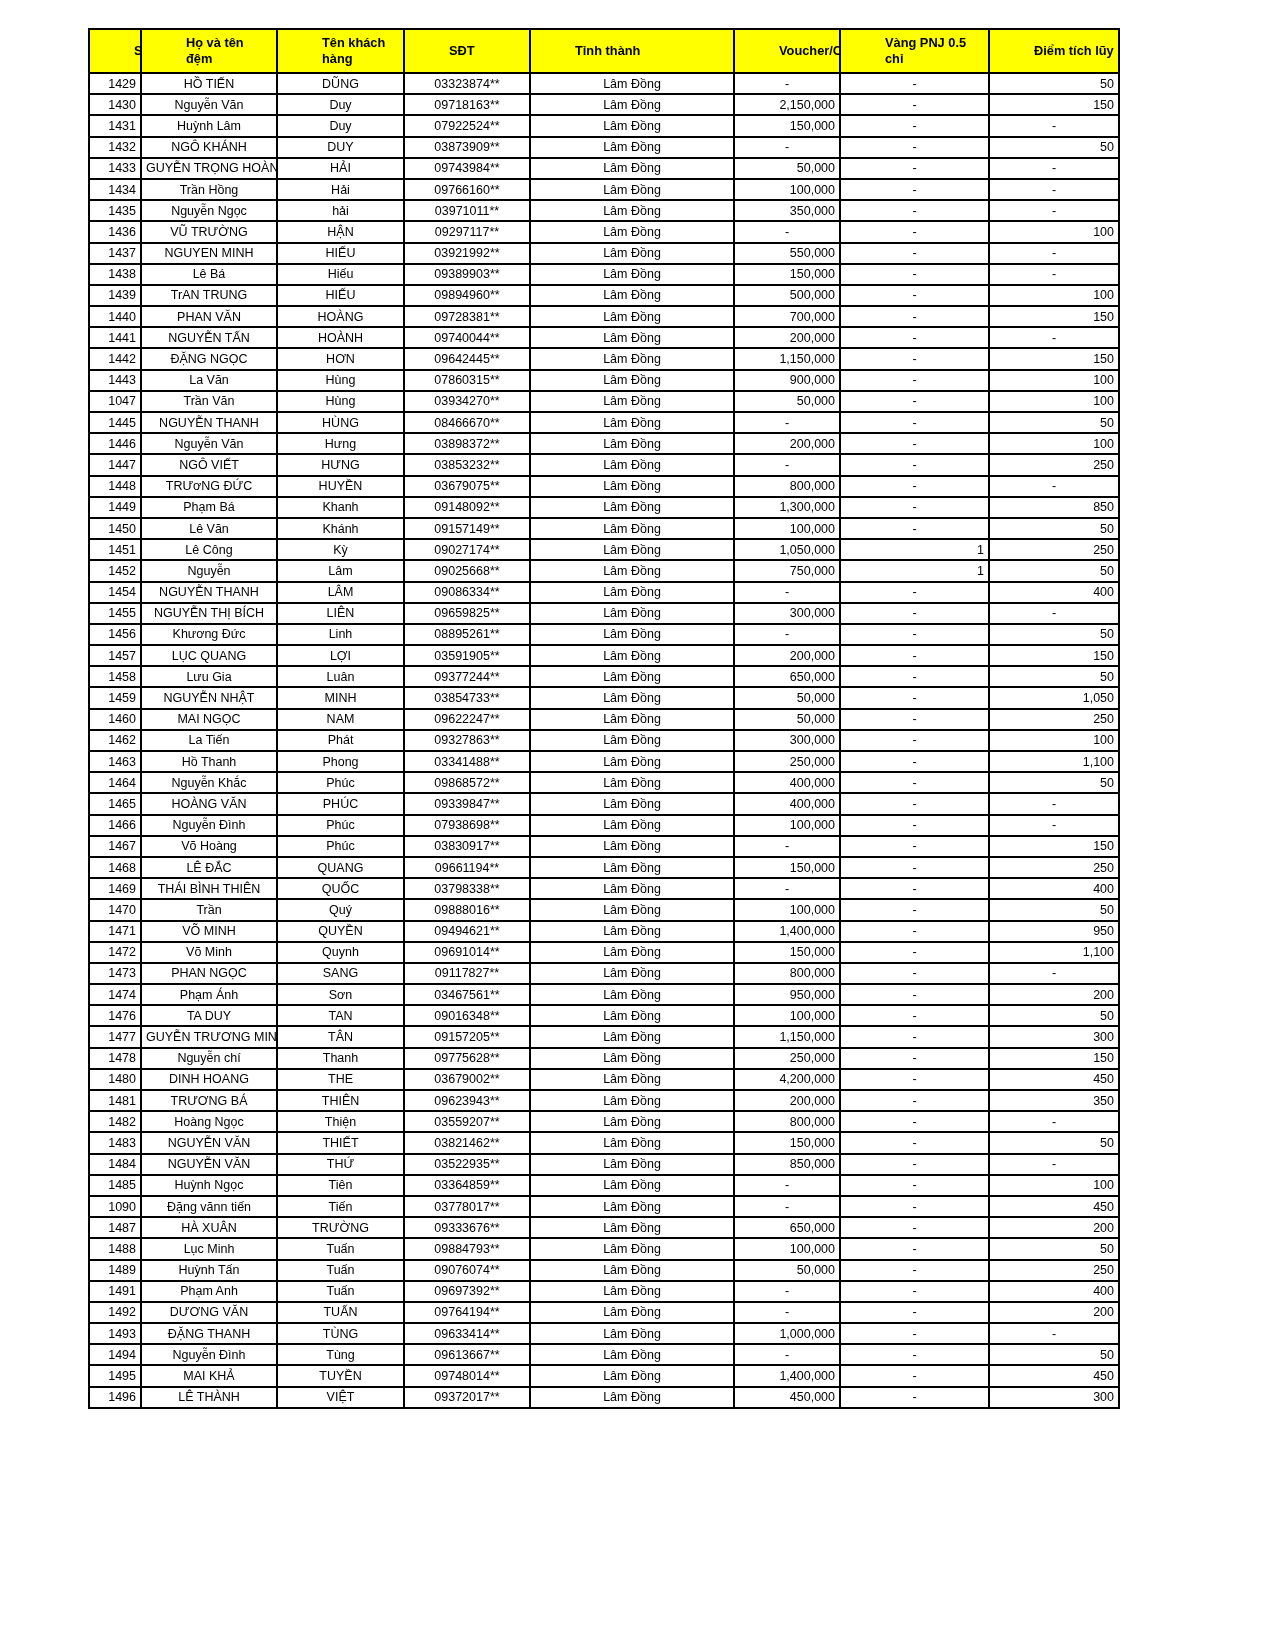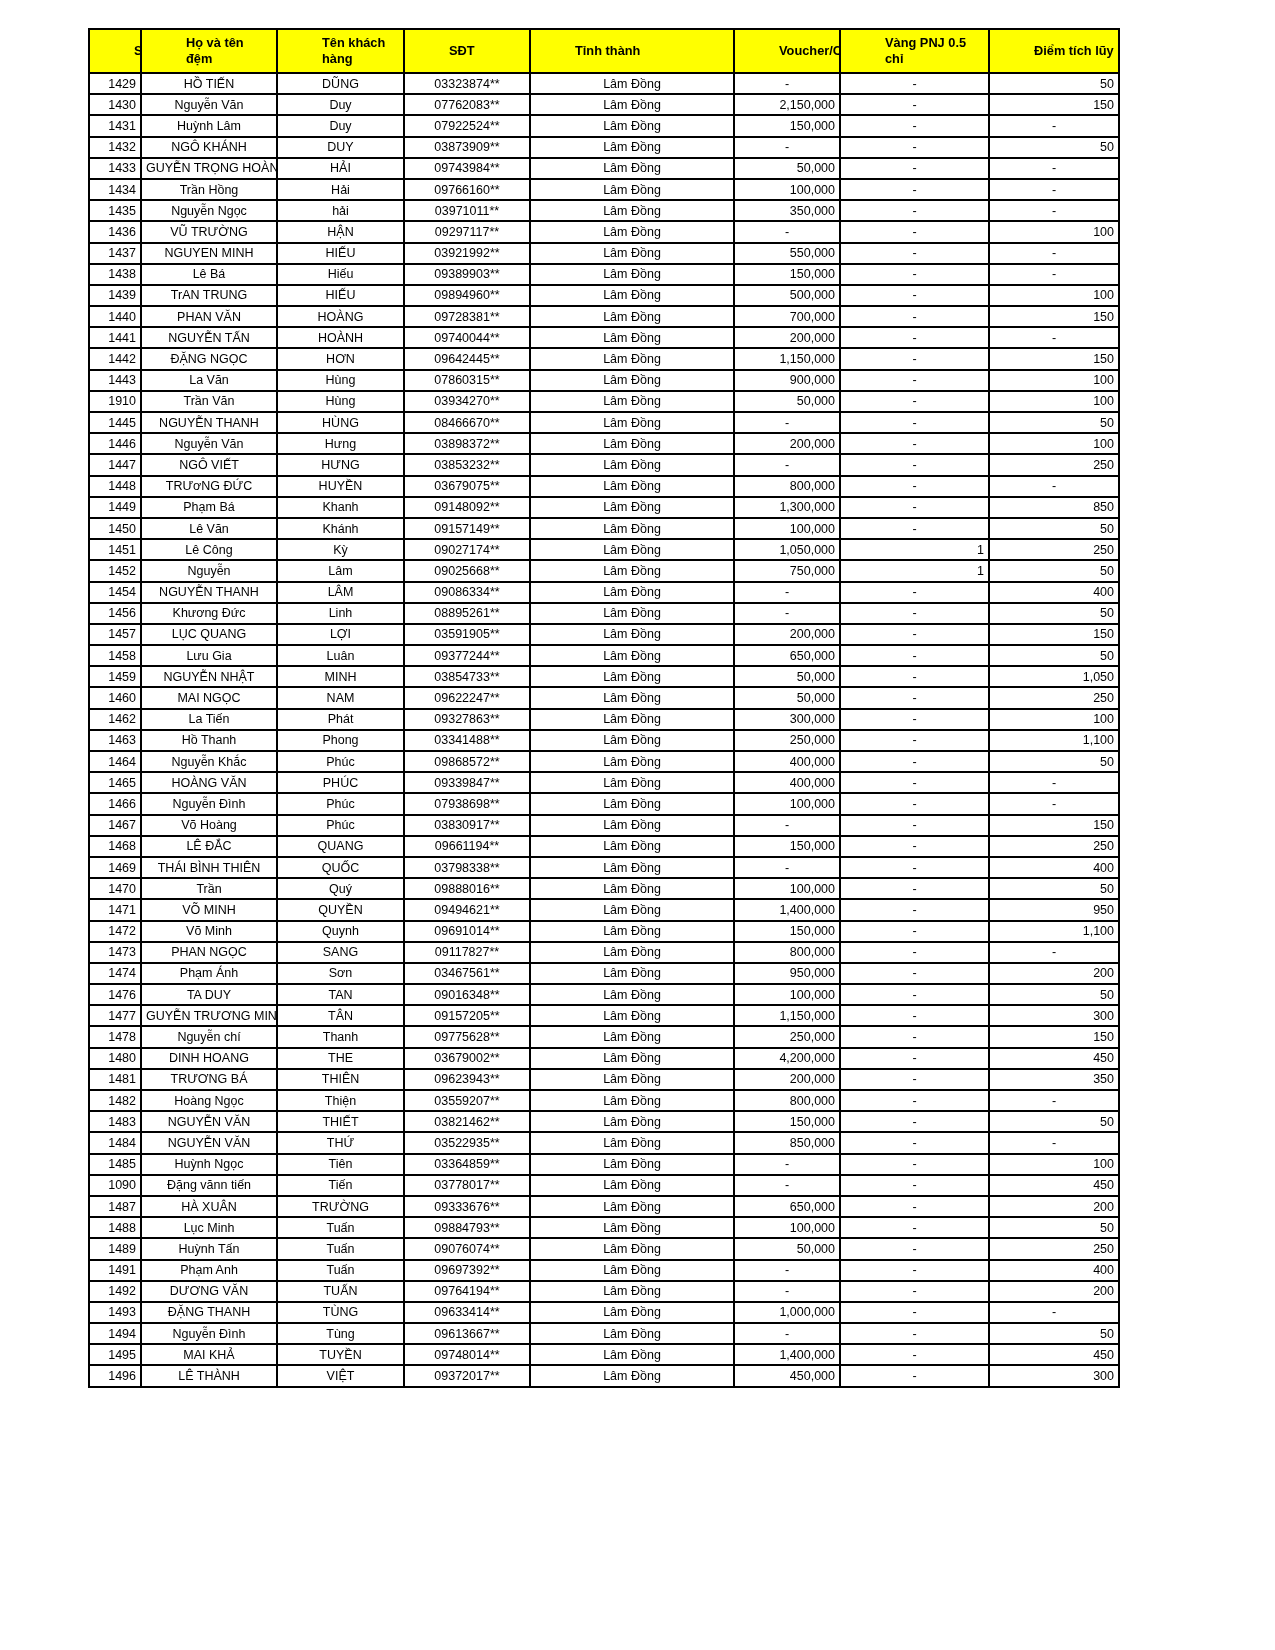--- a/index.html
+++ b/index.html
@@ -91,21 +91,21 @@
           <td class="al-center">03323874**</td>
           <td class="al-center">Lâm Đồng</td>
           <td class="al-right dash">-</td>
           <td class="al-right dash">-</td>
           <td class="al-right">50</td>
         </tr>
         <tr>
           <td class="al-right">1430</td>
           <td class="al-center">Nguyễn Văn</td>
           <td class="al-center">Duy</td>
-          <td class="al-center">07762083**</td>
+          <td class="al-center">09718163**</td>
           <td class="al-center">Lâm Đồng</td>
           <td class="al-right">2,150,000</td>
           <td class="al-right dash">-</td>
           <td class="al-right">150</td>
         </tr>
         <tr>
           <td class="al-right">1431</td>
           <td class="al-center">Huỳnh Lâm</td>
           <td class="al-center">Duy</td>
           <td class="al-center">07922524**</td>
@@ -228,21 +228,21 @@
           <td class="al-right">1443</td>
           <td class="al-center">La Văn</td>
           <td class="al-center">Hùng</td>
           <td class="al-center">07860315**</td>
           <td class="al-center">Lâm Đồng</td>
           <td class="al-right">900,000</td>
           <td class="al-right dash">-</td>
           <td class="al-right">100</td>
         </tr>
         <tr>
-          <td class="al-right">1910</td>
+          <td class="al-right">1047</td>
           <td class="al-center">Trần Văn</td>
           <td class="al-center">Hùng</td>
           <td class="al-center">03934270**</td>
           <td class="al-center">Lâm Đồng</td>
           <td class="al-right">50,000</td>
           <td class="al-right dash">-</td>
           <td class="al-right">100</td>
         </tr>
         <tr>
           <td class="al-right">1445</td>
@@ -326,20 +326,30 @@
         </tr>
         <tr>
           <td class="al-right">1454</td>
           <td class="al-center">NGUYỄN THANH</td>
           <td class="al-center">LÂM</td>
           <td class="al-center">09086334**</td>
           <td class="al-center">Lâm Đồng</td>
           <td class="al-right dash">-</td>
           <td class="al-right dash">-</td>
           <td class="al-right">400</td>
+        </tr>
+        <tr>
+          <td class="al-right">1455</td>
+          <td class="al-center">NGUYỄN THỊ BÍCH</td>
+          <td class="al-center">LIÊN</td>
+          <td class="al-center">09659825**</td>
+          <td class="al-center">Lâm Đồng</td>
+          <td class="al-right">300,000</td>
+          <td class="al-right dash">-</td>
+          <td class="al-right dash">-</td>
         </tr>
         <tr>
           <td class="al-right">1456</td>
           <td class="al-center">Khương Đức</td>
           <td class="al-center">Linh</td>
           <td class="al-center">08895261**</td>
           <td class="al-center">Lâm Đồng</td>
           <td class="al-right dash">-</td>
           <td class="al-right dash">-</td>
           <td class="al-right">50</td>

